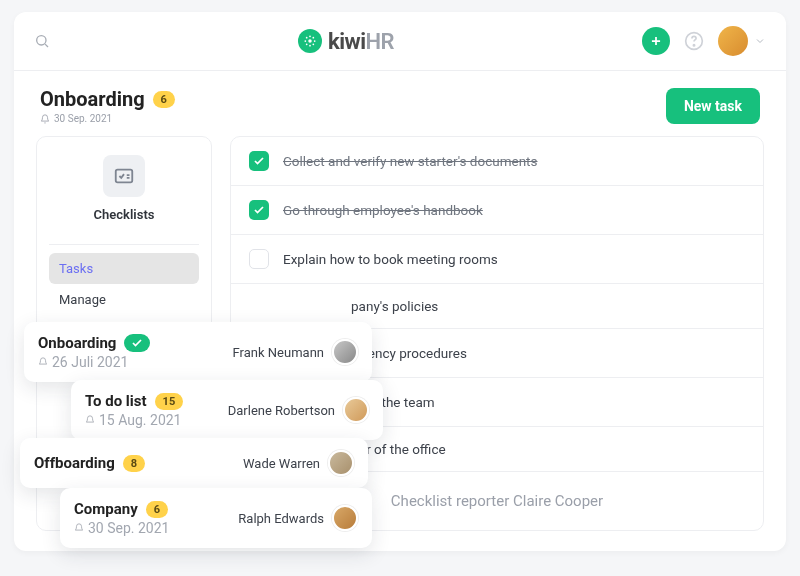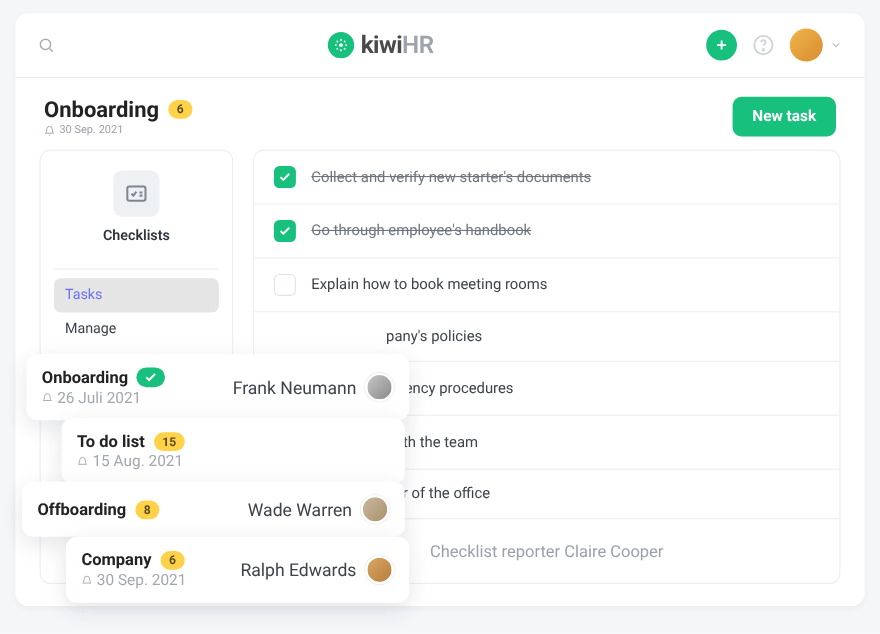--- a/index.html
+++ b/index.html
@@ -184,21 +184,21 @@
   }
   .card-left { flex: 1; }
   .card-title-row { display: flex; align-items: center; gap: 8px; }
   .card-title { font-size: 15px; font-weight: 700; color: #222; }
   .card-sub {
     display: flex; align-items: center; gap: 4px;
     font-size: 14px; color: #a2a7b0; margin-top: 2px;
   }
   .reporter {
     display: flex; align-items: center; gap: 8px;
-    font-size: 16px; color: #3d424b;
+    font-size: 13px; color: #3d424b;
   }
   .reporter-avatar {
     width: 26px; height: 26px; border-radius: 50%;
     background: #ddd;
     border: 2px solid #fff;
     box-shadow: 0 0 0 1px #eee;
   }
   .av-a { background: linear-gradient(135deg,#c7c7c7,#888); }
   .av-b { background: linear-gradient(135deg,#e8c998,#d09a5a); }
   .av-c { background: linear-gradient(135deg,#c9b99d,#a8906c); }
@@ -206,21 +206,21 @@
   .check-pill {
     background: #17c07d;
     color: #fff;
     border-radius: 12px;
     padding: 3px 7px;
     display: flex; align-items: center;
   }
   .bell { width: 10px; height: 10px; }
 
   .ov1 { left: 24px; top: 322px; width: 348px; }
-  .ov2 { left: 56px; top: 380px; width: 312px; }
+  .ov2 { left: 71px; top: 380px; width: 312px; }
   .ov3 { left: 20px; top: 438px; width: 348px; }
   .ov4 { left: 60px; top: 488px; width: 312px; }
 
   svg { display: block; }
 </style>
 </head>
 <body>
 
 <div class="app">
 
@@ -380,20 +380,24 @@
         <span class="card-title">To do list</span>
         <span class="badge">15</span>
       </div>
       <div class="card-sub">
           <svg class="bell" viewBox="0 0 24 24" fill="none" stroke="#a2a7b0" stroke-width="2">
             <path d="M18 8a6 6 0 00-12 0c0 7-3 9-3 9h18s-3-2-3-9"></path>
           </svg>
           <span>15 Aug. 2021</span>
         </div>
     </div>
+    <div class="reporter">
+      <span>Darlene Robertson</span>
+      <div class="reporter-avatar av-b"></div>
+    </div>
   </div>
 </div>
 
 <div class="overlay ov3">
   <div class="card">
     <div class="card-left">
       <div class="card-title-row">
         <span class="card-title">Offboarding</span>
         <span class="badge">8</span>
       </div>

